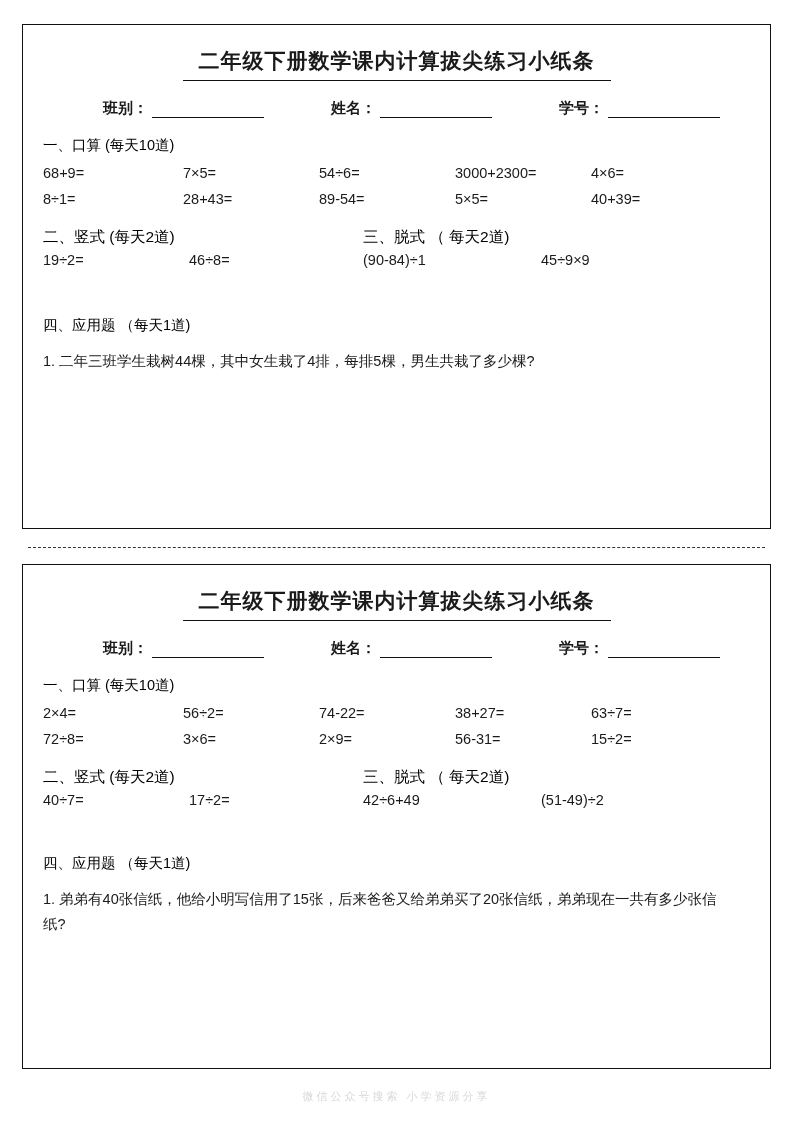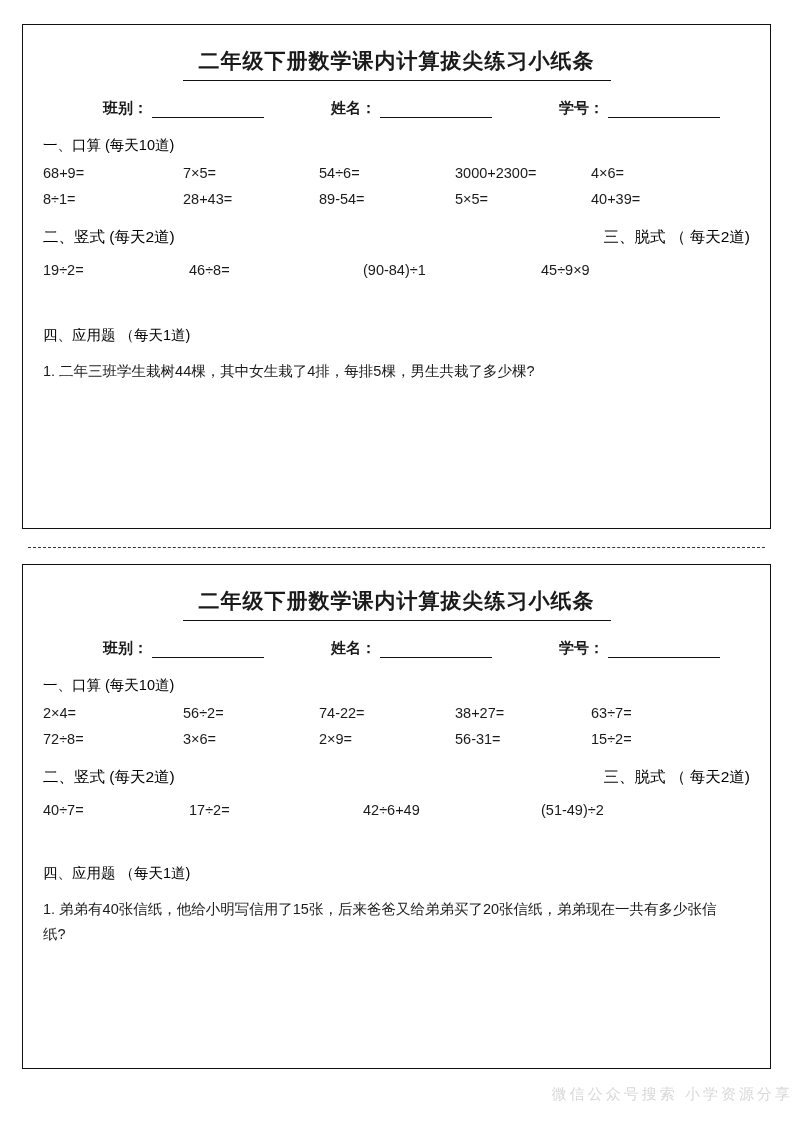--- a/index.html
+++ b/index.html
@@ -83,25 +83,24 @@
   }
   .row .cell {
     flex: 0 0 auto;
   }
   .ka-row .cell { width: 136px; }
   .ka-row .cell:first-child { width: 140px; }
 
   .two-col-heads {
     display: flex;
     margin: 20px 0 4px 0;
-    justify-content: space-between;
   }
   .two-col-heads .h1 { width: 320px; }
 
-  .vert-row { display: flex; font-size: 14.5px; margin-top: 14px; }
+  .vert-row { display: flex; font-size: 14.5px; margin-top: 4px; }
   .vert-row .c1 { width: 146px; }
   .vert-row .c2 { width: 174px; }
   .vert-row .c3 { width: 178px; }
 
   .word-problem {
     font-size: 14.5px;
     margin-top: 14px;
     line-height: 1.7;
     max-width: 690px;
   }
@@ -110,22 +109,22 @@
     height: 0;
     border-top: 1.6px dashed #333;
     margin: 18px 6px 16px 6px;
   }
 
   .watermark {
     position: absolute;
     left: 0;
     right: 0;
     bottom: 18px;
-    text-align: right;
-    font-size: 15px;
+    text-align: center;
+    font-size: 11px;
     color: #d8d8d8;
     letter-spacing: 3px;
     user-select: none;
   }
 </style>
 </head>
 <body>
 
 <div class="page">
 

